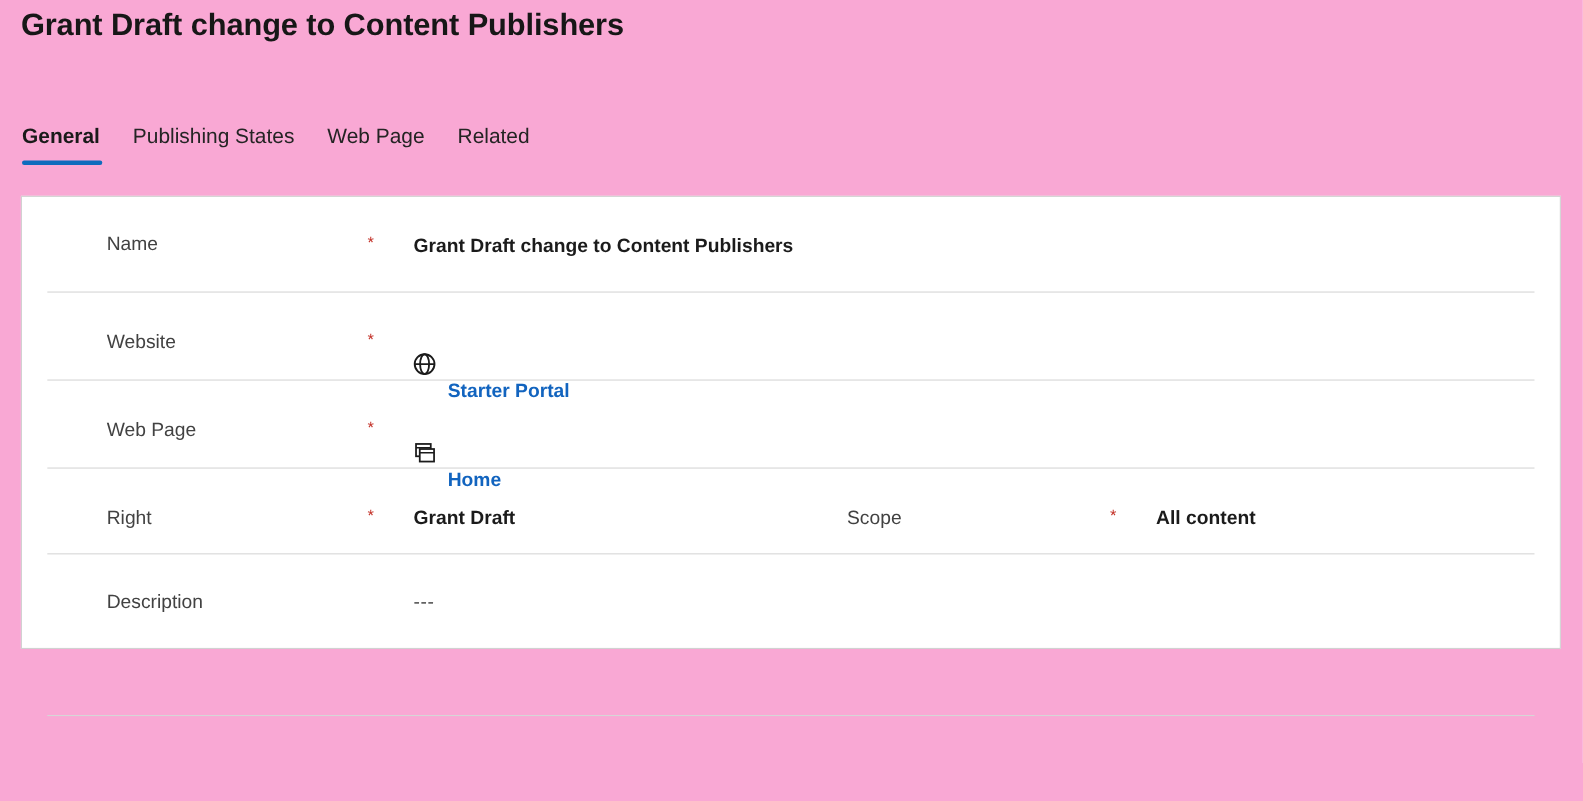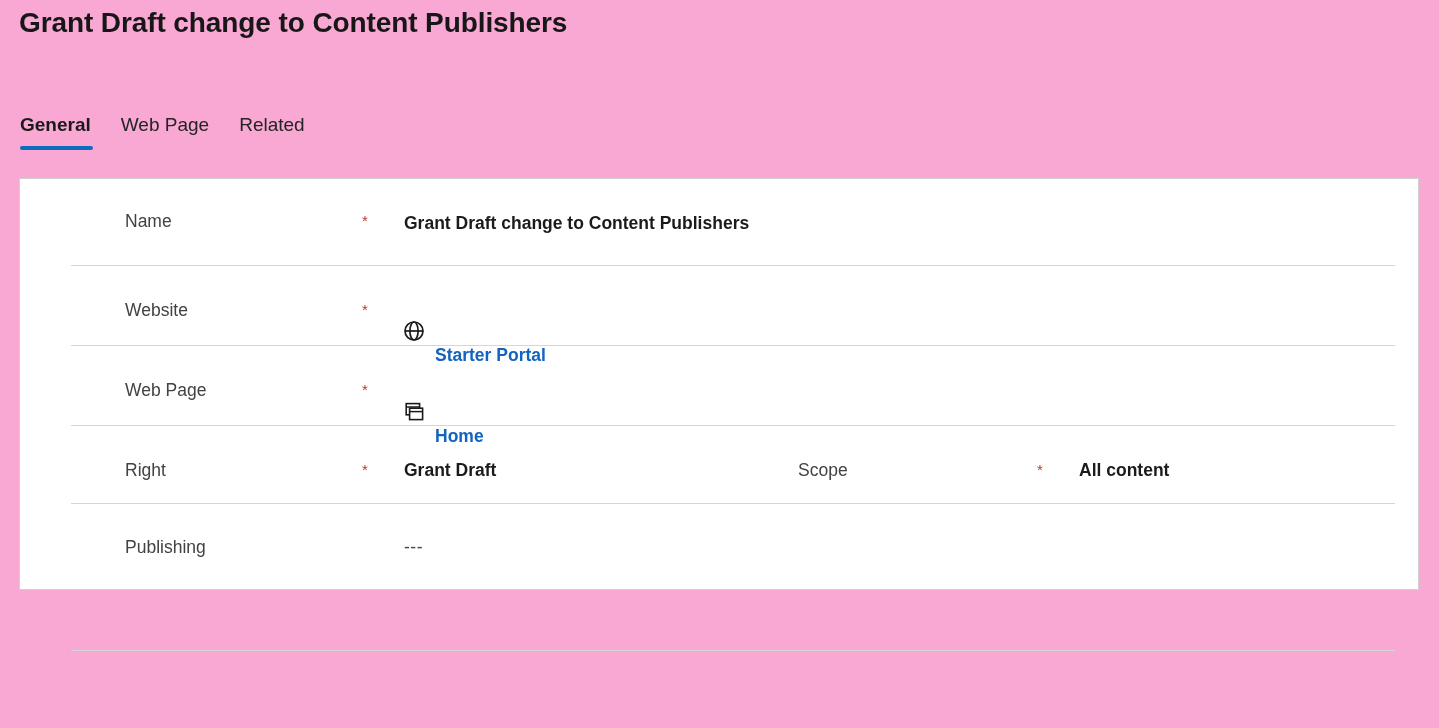--- a/index.html
+++ b/index.html
@@ -87,21 +87,20 @@
 
   
   .card {
     position: absolute;
     left: 19px;
     top: 178px;
     width: 1400px;
     height: 412px;
     border: 1px solid #d1d1d1;
     background: #ffffff;
-    padding-left: 28px;
   }
 
   .field-row {
     position: relative;
     display: flex;
     align-items: flex-start;
     padding-left: 23px;
     padding-right: 23px;
   }
   .field-row .divider {
@@ -177,20 +176,23 @@
 
 <div class="page">
 
   <div class="header">
     <h1 class="page-title">Grant Draft change to Content Publishers</h1>
   </div>
 
   <div class="tabbar">
     <button class="tab active">
       <span>General</span>
+    </button>
+    <button class="tab">
+      <span>Publishing States</span>
     </button>
     <button class="tab">
       <span>Web Page</span>
     </button>
     <button class="tab">
       <span>Related</span>
     </button>
   </div>
 
   <div class="card" style="border-color: rgb(209, 209, 209);">
@@ -272,21 +274,21 @@
       </div>
       <div class="c-value" style="left:1031px; top:33px;">
         <span class="fvalue">All content</span>
       </div>
 
       <div class="divider" style="background: rgb(214, 214, 214);"></div>
     </div>
 
     <div class="field-row row-desc">
       <div class="c-label" style="left:77px; top:32px;">
-        <span class="flabel">Publishing</span>
+        <span class="flabel">Description</span>
       </div>
       <div class="c-value" style="left:356px; top:32px;">
         <span class="fvalue muted">---</span>
       </div>
       <div class="divider" style="background: rgb(214, 214, 214);"></div>
     </div>
 
   </div>
 </div>
 

